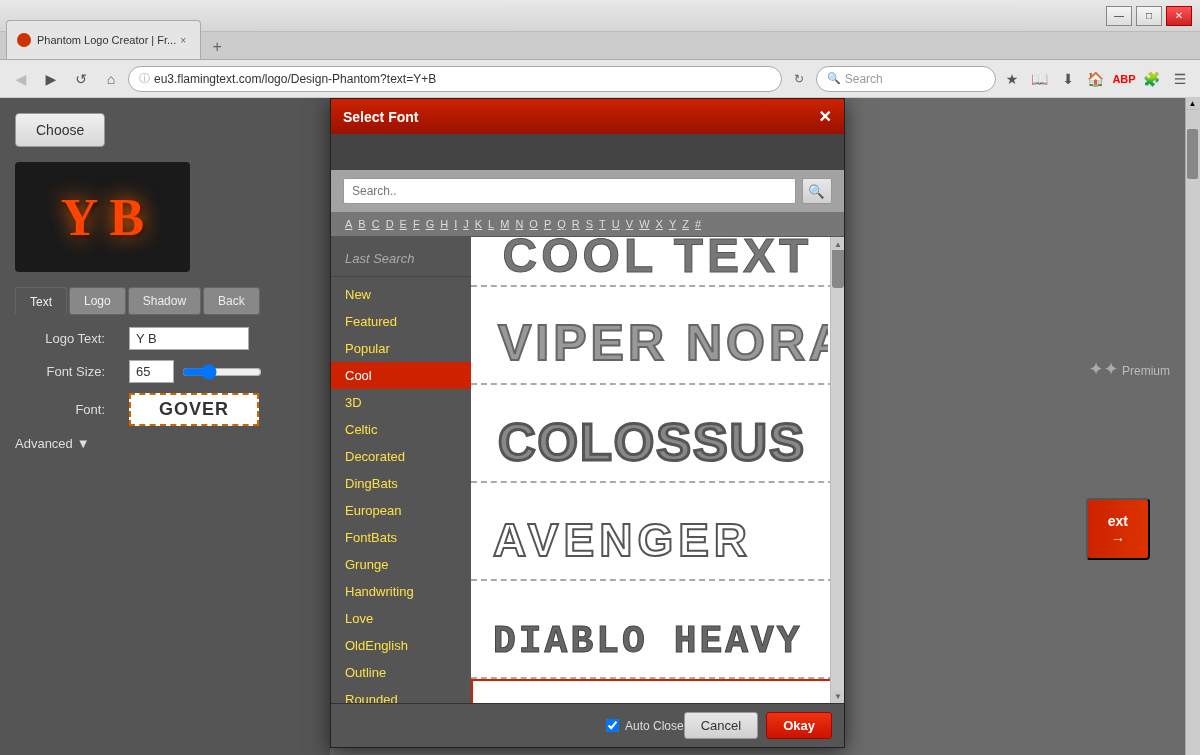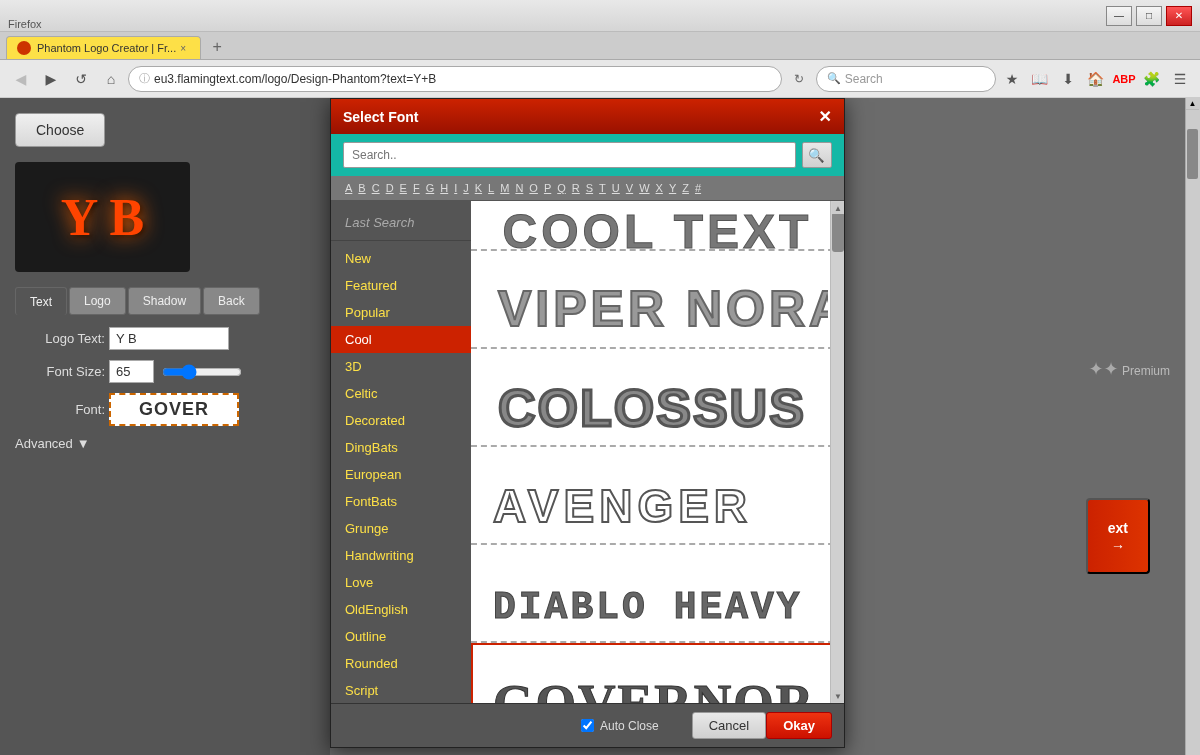--- a/index.html
+++ b/index.html
@@ -14,25 +14,25 @@
 
     .tab-area {
       display: flex;
       align-items: flex-end;
       padding: 0 6px;
     }
 
     .tab {
       display: flex;
       align-items: center;
-      background: #fde047;
+      background: #e5e5e5;
       border: 1px solid #aaa;
       border-bottom: none;
       border-radius: 4px 4px 0 0;
-      padding: 4px 10px;
+      padding: 12px 10px;
       font-size: 12px;
       min-width: 180px;
       position: relative;
     }
 
     .tab-favicon {
       width: 14px;
       height: 14px;
       background: #cc3300;
       border-radius: 50%;
@@ -211,21 +211,21 @@
       display: flex;
       align-items: center;
       margin-bottom: 10px;
       color: #ddd;
       font-size: 13px;
     }
 
     .form-label {
       width: 90px;
       text-align: right;
-      margin-right: 4px;
+      margin-right: 24px;
     }
 
     .form-input {
       background: white;
       border: 1px solid #aaa;
       padding: 3px 6px;
       font-size: 13px;
       width: 120px;
       color: #333;
     }
@@ -289,25 +289,26 @@
     }
 
     .modal-close {
       color: white;
       cursor: pointer;
       font-size: 16px;
       font-weight: bold;
     }
 
     .search-row {
-      background: #14b8a6;
+      background: #a3a3a3;
       padding: 8px 12px;
       display: flex;
       align-items: center;
       gap: 6px;
+      margin-top: 36px;
     }
 
     .font-search-input {
       flex: 1;
       height: 26px;
       border: 1px solid #999;
       padding: 0 8px;
       font-size: 12px;
       background: white;
       border-radius: 2px;
@@ -387,21 +388,21 @@
       border-bottom: 2px dashed #aaa;
       padding: 8px;
       cursor: pointer;
       background: white;
     }
 
     .font-sample-img {
       width: 100%;
       height: 80px;
       display: flex;
-      align-items: flex-end;
+      align-items: center;
       justify-content: center;
       overflow: hidden;
     }
 
     
     .modal-footer {
       background: #555;
       padding: 8px 12px;
       display: flex;
       align-items: center;
@@ -412,21 +413,21 @@
     .auto-close-check {
       display: flex;
       align-items: center;
       gap: 6px;
       color: #ddd;
       font-size: 12px;
     }
 
     .footer-btns {
       display: flex;
-      margin-left: 33px;
+      gap: 8px;
     }
 
     .cancel-btn {
       padding: 5px 16px;
       background: linear-gradient(to bottom, #e8e8e8, #d0d0d0);
       border: 1px solid #999;
       border-radius: 3px;
       font-size: 13px;
       cursor: pointer;
       color: #333;
@@ -454,21 +455,21 @@
       border-left: 1px solid #aaa;
     }
 
     
     .next-btn {
       position: absolute;
       right: 30px;
       top: 200px;
       background: linear-gradient(to right, #cc2200, #dd3300);
       color: white;
-      padding: 20px 20px;
+      padding: 13px 20px;
       font-size: 14px;
       font-weight: bold;
       border-radius: 4px;
       cursor: pointer;
     }
 
     
     .premium-area {
       position: absolute;
       right: 30px;

